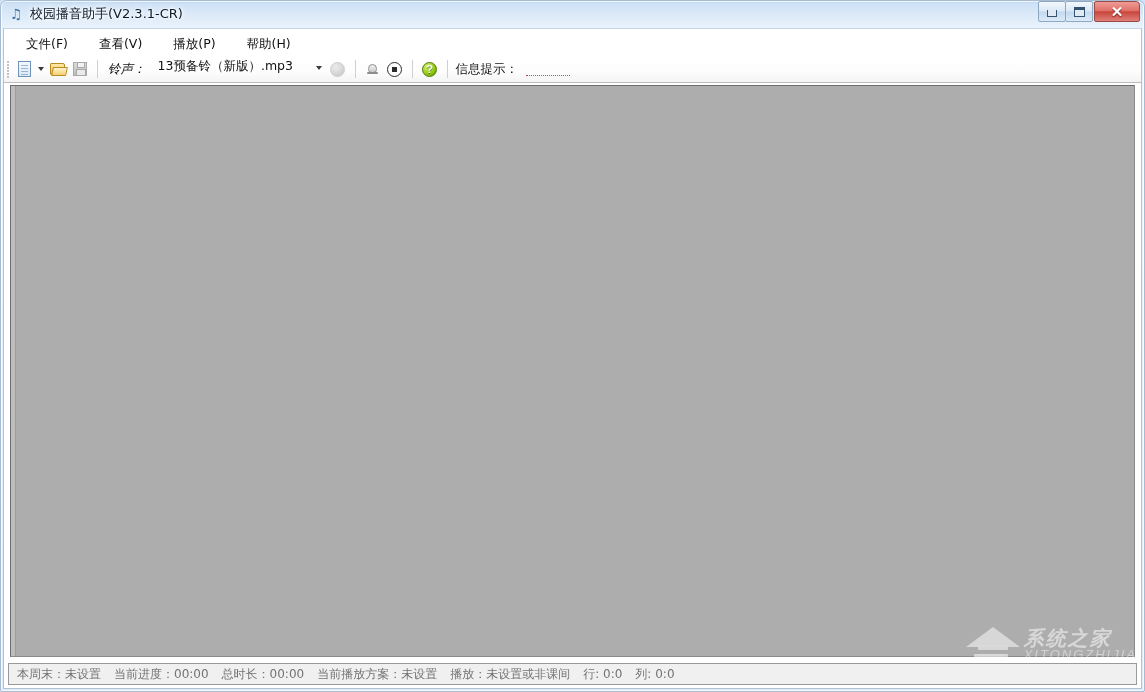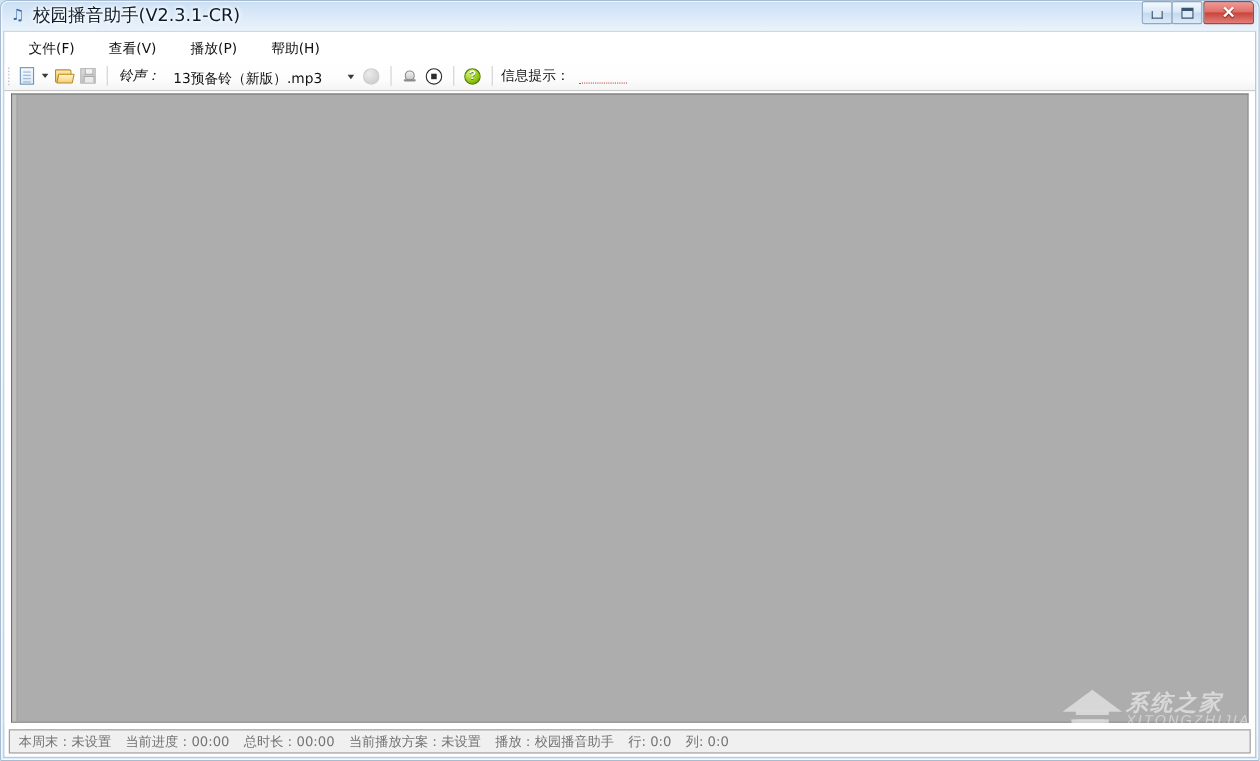--- a/index.html
+++ b/index.html
@@ -50,21 +50,21 @@
   #title-icon {
     margin-left: 6px;
     width: 16px; height: 16px;
     display: flex; align-items: center; justify-content: center;
     color: #3b6ea5;
     font-size: 14px;
     line-height: 1;
   }
   #title-text {
     margin-left: 6px;
-    font-size: 16px;
+    font-size: 13px;
     color: #0b1a2b;
     text-shadow: 0 0 3px #ffffff, 0 0 5px #ffffff, 0 0 7px #ffffff;
     white-space: nowrap;
   }
 
   
   #window-buttons {
     position: absolute;
     right: 5px; top: 1px;
     display: flex;
@@ -326,21 +326,21 @@
     font-weight: bold;
     line-height: 13px;
     text-align: center;
     font-family: "Liberation Sans", sans-serif;
     text-shadow: 0 1px 0 rgba(0,60,0,0.6);
   }
 
   
   #ring-combo {
     display: flex;
-    align-items: flex-end;
+    align-items: flex-start;
     height: 22px;
     margin-left: 6px;
     min-width: 175px;
   }
   #ring-value {
     font-size: 12.5px;
     color: #111111;
     white-space: nowrap;
     padding: 0 6px;
     flex: 1;
@@ -580,21 +580,21 @@
 
     <div id="status-bar">
       <div class="status-cell">本周末：未设置</div>
       <div class="status-gap"></div>
       <div class="status-cell">当前进度：00:00</div>
       <div class="status-gap"></div>
       <div class="status-cell">总时长：00:00</div>
       <div class="status-gap"></div>
       <div class="status-cell">当前播放方案：未设置</div>
       <div class="status-gap"></div>
-      <div class="status-cell">播放：校园播音助手</div>
+      <div class="status-cell">播放：未设置或非课间</div>
       <div class="status-gap"></div>
       <div class="status-cell">行: 0:0</div>
       <div class="status-gap"></div>
       <div class="status-cell">列: 0:0</div>
     </div>
 
   </div>
 
   <div id="watermark">
     <div id="wm-mark"></div>

